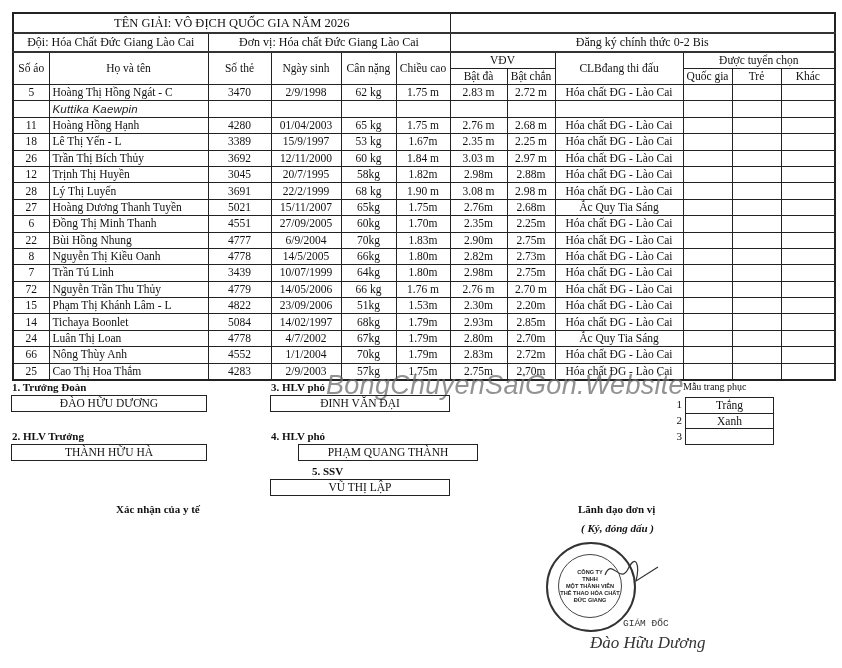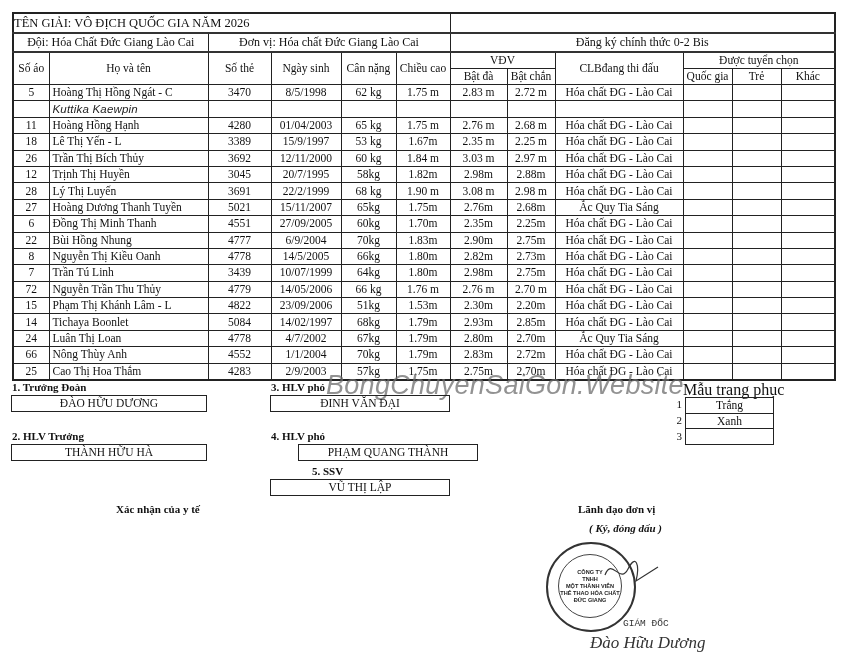--- a/index.html
+++ b/index.html
@@ -2,21 +2,21 @@
 <html><head>
 <meta charset="utf-8">
 <style>
   html, body { margin:0; padding:0; background:#ffffff; }
   body { width:842px; height:668px; position:relative; overflow:hidden;
          font-family:"Liberation Serif", serif; color:#111; font-size:11.5px; }
   .abs { position:absolute; }
   table.roster { position:absolute; left:12px; top:12px; border-collapse:collapse; table-layout:fixed; width:822px; }
   table.roster td, table.roster th { border:1px solid #222; padding:0; height:15.4px; line-height:15px;
          font-weight:normal; white-space:nowrap; overflow:hidden; font-size:11.5px; }
-  table.roster .title-row td { height:18px; font-size:12.5px; border-bottom:1px solid #333; }
+  table.roster .title-row td { height:18px; text-align:center; font-size:12.5px; border-bottom:1px solid #333; }
   table.roster .team-row td { height:17px; font-size:12px; border-top:2px solid #333; border-bottom:2px solid #333; }
   table.roster .hdr td { height:14px; text-align:center; font-size:11.5px; }
   table.roster .hdr td.tall { height:29px; }
   .c { text-align:center; }
   .l { text-align:left; padding-left:3px !important; }
   .kuttika { font-family:"Liberation Sans", sans-serif; font-style:italic; font-size:16px; color:#222; letter-spacing:0.2px; }
   table.roster { border:2px solid #222; }
 
   .staff-label { font-weight:bold; font-size:11px; }
   .staff-box { border:1px solid #222; text-align:center; font-size:11.5px; height:15px; line-height:15px; }
@@ -78,21 +78,21 @@
     <td>Quốc gia</td>
     <td>Trẻ</td>
     <td>Khác</td>
   </tr>
   </tbody>
     <tbody id="roster-body">
       <tr>
         <td class="c">5</td>
         <td class="l">Hoàng Thị Hồng Ngát - C</td>
         <td class="c">3470</td>
-        <td class="c">8/5/1998</td>
+        <td class="c">2/9/1998</td>
         <td class="c">62 kg</td>
         <td class="c">1.75 m</td>
         <td class="c">2.83 m</td>
         <td class="c">2.72 m</td>
         <td class="c">Hóa chất ĐG - Lào Cai</td>
         <td class="c"></td>
         <td class="c"></td>
         <td class="c"></td>
       </tr>
       <tr>
@@ -346,42 +346,42 @@
 
 <div class="abs staff-label" style="left:271px; top:381px;">3. HLV phó</div>
 <div class="abs staff-box" style="left:270px; top:395px; width:178px;">ĐINH VĂN ĐẠI</div>
 
 <div class="abs staff-label" style="left:271px; top:430px;">4. HLV phó</div>
 <div class="abs staff-box" style="left:270px; top:444px; width:178px;margin-left:28px;">PHẠM QUANG THÀNH</div>
 
 <div class="abs staff-label" style="left:271px; top:465px;padding-left:41px;">5. SSV</div>
 <div class="abs staff-box" style="left:270px; top:479px; width:178px;">VŨ THỊ LẬP</div>
 
-<div class="abs" style="left:683px; top:381px; font-size:16px;">Mẫu trang phục</div>
+<div class="abs" style="left:683px; top:381px; font-size:10px;">Mẫu trang phục</div>
 <div class="uniform-idx" style="left:672px; top:398px;">1</div>
 <div class="uniform-idx" style="left:672px; top:414px;">2</div>
 <div class="uniform-idx" style="left:672px; top:430px;">3</div>
 <table class="uniform">
   <tbody>
       <tr>
         <td>Trắng</td>
       </tr>
   <tr>
         <td>Xanh</td>
       </tr>
   <tr>
         <td></td>
       </tr>
 </tbody>
   </table>
 
 <div class="abs sig-title" style="left:116px; top:503px;text-align:center;">Xác nhận của y tế</div>
 
 <div class="abs sig-title" style="left:578px; top:503px;">Lãnh đạo đơn vị</div>
-<div class="abs" style="left:581px; top:522px; font-style:italic; font-weight:bold; font-size:11px;margin-left:8px;">( Ký, đóng dấu )</div>
+<div class="abs" style="left:581px; top:522px; font-style:italic; font-weight:bold; font-size:11px;">( Ký, đóng dấu )</div>
 
 <div class="stamp">
   <div class="stamp-inner">
     <span>CÔNG TY</span>
     <span>TNHH</span>
     <span>MỘT THÀNH VIÊN</span>
     <span>THỂ THAO HÓA CHẤT</span>
     <span>ĐỨC GIANG</span>
   </div>
 </div>

